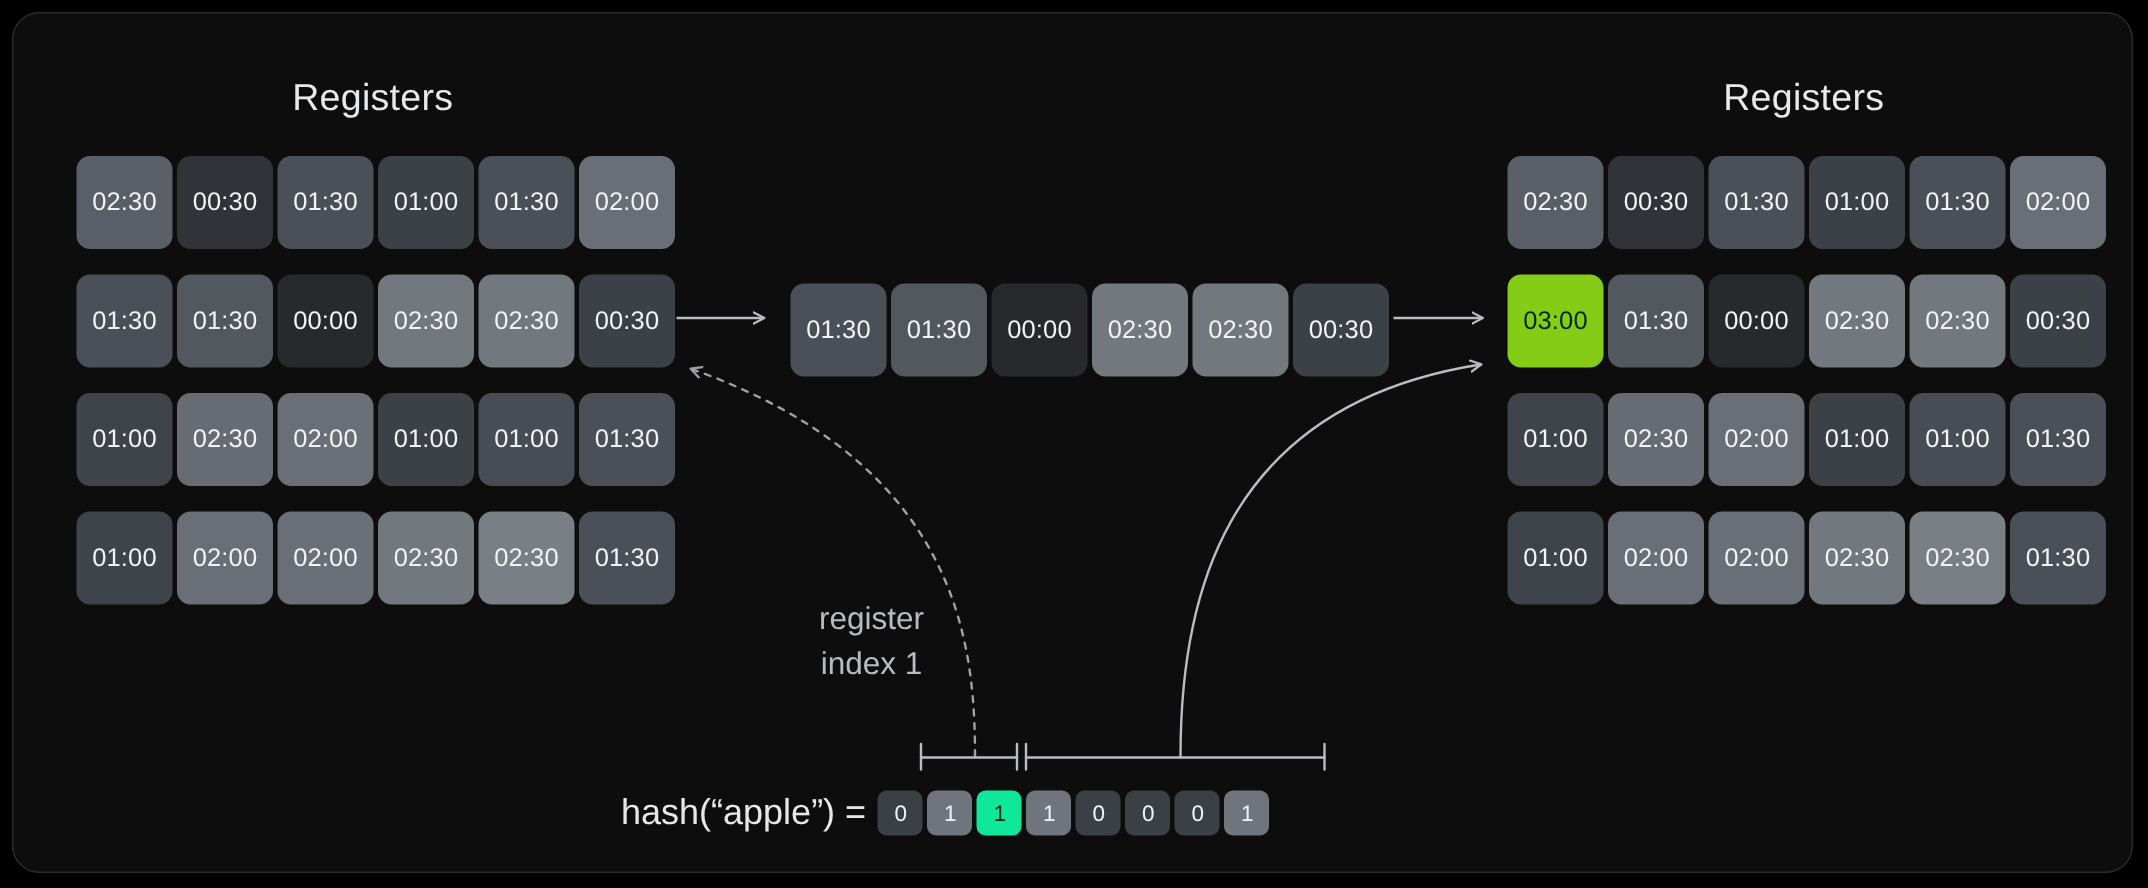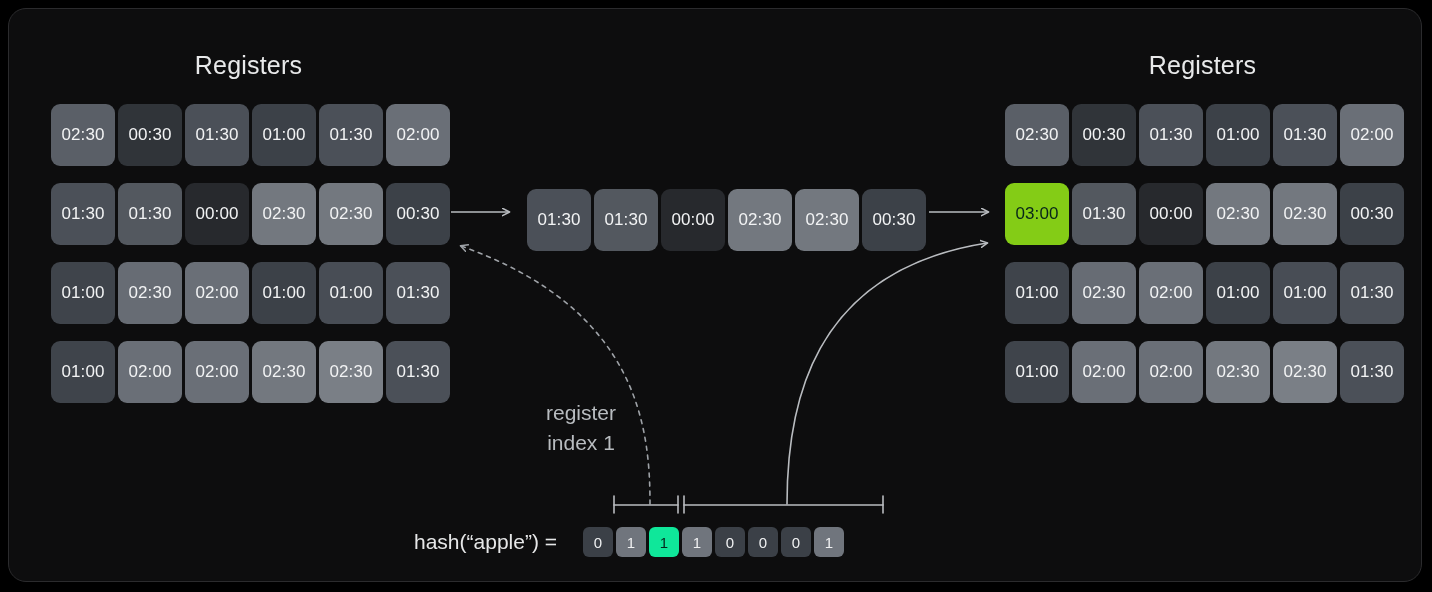--- a/index.html
+++ b/index.html
@@ -101,24 +101,24 @@
 
   
   #hash-block {
     position: absolute;
     left: 405px;
     top: 488px;
     display: flex;
     align-items: center;
   }
   #hash-label {
-    font-size: 21px;
+    font-size: 24px;
     color: #e6e7e8;
     white-space: nowrap;
-    margin-right: 26px;
+    margin-right: 8px;
     margin-top: 30px;
   }
   #bit-row {
     display: flex;
     gap: 3px;
     margin-top: 30px;
   }
   .bit-cell {
     width: 30px;
     height: 30px;

